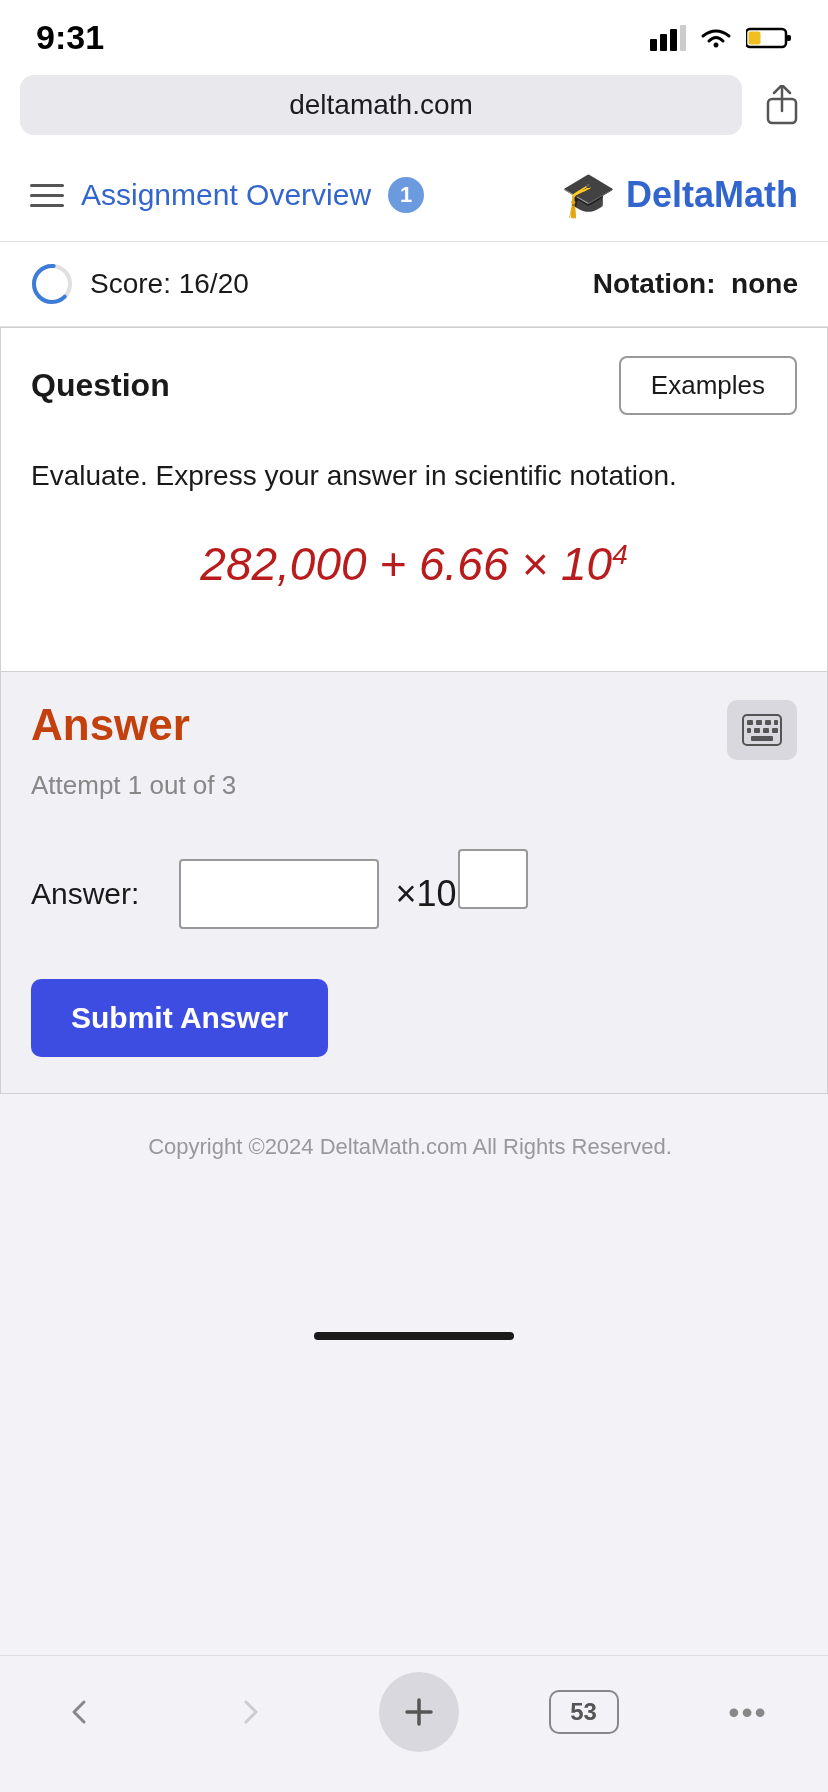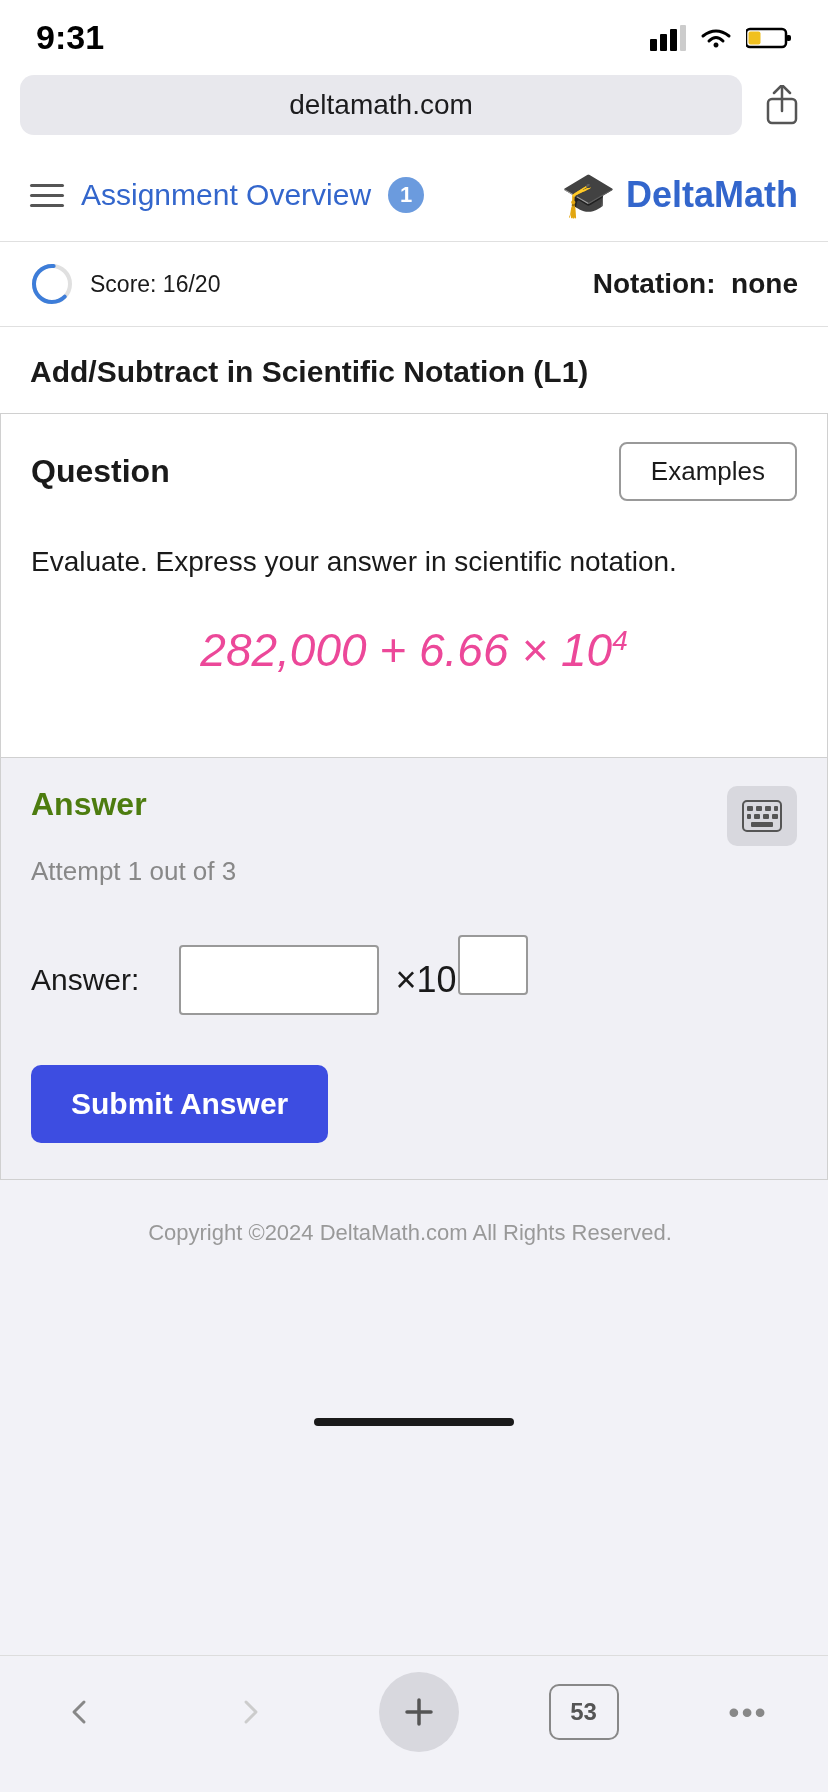--- a/index.html
+++ b/index.html
@@ -132,21 +132,21 @@
     .score-left {
       display: flex;
       align-items: center;
       gap: 16px;
     }
     .score-ring {
       width: 44px;
       height: 44px;
     }
     .score-text {
-      font-size: 23px;
+      font-size: 28px;
       color: #1a1a1a;
     }
     .penalty-text {
       font-size: 28px;
       color: #1a1a1a;
     }
     .penalty-text span {
       font-weight: 700;
     }
 
@@ -200,44 +200,44 @@
     }
     .question-prompt {
       font-size: 28px;
       color: #1a1a1a;
       line-height: 1.5;
       margin-bottom: 40px;
     }
     .math-expression {
       font-size: 46px;
       text-align: center;
-      color: #ec4899;
+      color: #b91c1c;
       margin: 30px 0 40px 0;
       font-style: italic;
     }
     .math-expression sup {
       font-size: 28px;
     }
 
     
     .answer-section {
       background: #f0f0f5;
       border-top: 1px solid #d0d0d0;
       padding: 28px 30px 36px 30px;
     }
     .answer-header {
       display: flex;
       align-items: flex-start;
       justify-content: space-between;
       margin-bottom: 10px;
     }
     .answer-label {
-      font-size: 32px;
+      font-size: 44px;
       font-weight: 700;
-      color: #4d7c0f;
+      color: #c2410c;
     }
     .keyboard-btn {
       background: #d8d8de;
       border: none;
       border-radius: 10px;
       width: 70px;
       height: 60px;
       display: flex;
       align-items: center;
       justify-content: center;
@@ -340,21 +340,21 @@
       justify-content: center;
       font-size: 44px;
       color: #555;
       border: none;
       cursor: pointer;
     }
     .tab-count-btn {
       border: 2px solid #888;
       border-radius: 10px;
       width: 70px;
-      height: 56px;
+      height: 44px;
       display: flex;
       align-items: center;
       justify-content: center;
       font-size: 24px;
       font-weight: 600;
       color: #555;
       background: none;
       cursor: pointer;
     }
     .home-indicator {
@@ -429,23 +429,20 @@
     <span class="score-text">Score: 16/20</span>
   </div>
   <div class="penalty-text">
     <span style="font-weight:700">Notation:</span>
     &nbsp;<span>none</span>
   </div>
 </div>
 
 <div class="content-area">
 
-  <div class="problem-title-bar">
-    <div class="problem-title">Add/Subtract in Scientific Notation (L1)</div>
-  </div>
 
   <div class="question-card">
     <div class="question-header">
       <span class="question-label">Question</span>
       <button class="examples-btn">Examples</button>
     </div>
     <div class="question-body">
       <div class="question-prompt">Evaluate. Express your answer in scientific notation.</div>
       <div class="math-expression">
         <span>282,000 + 6.66 × 10<sup>4</sup></span>

